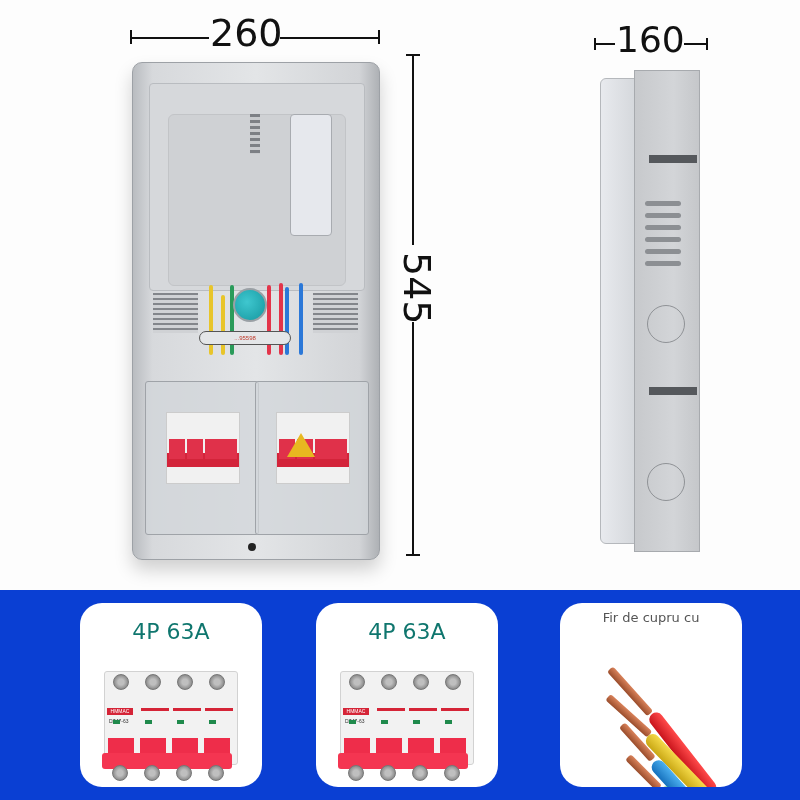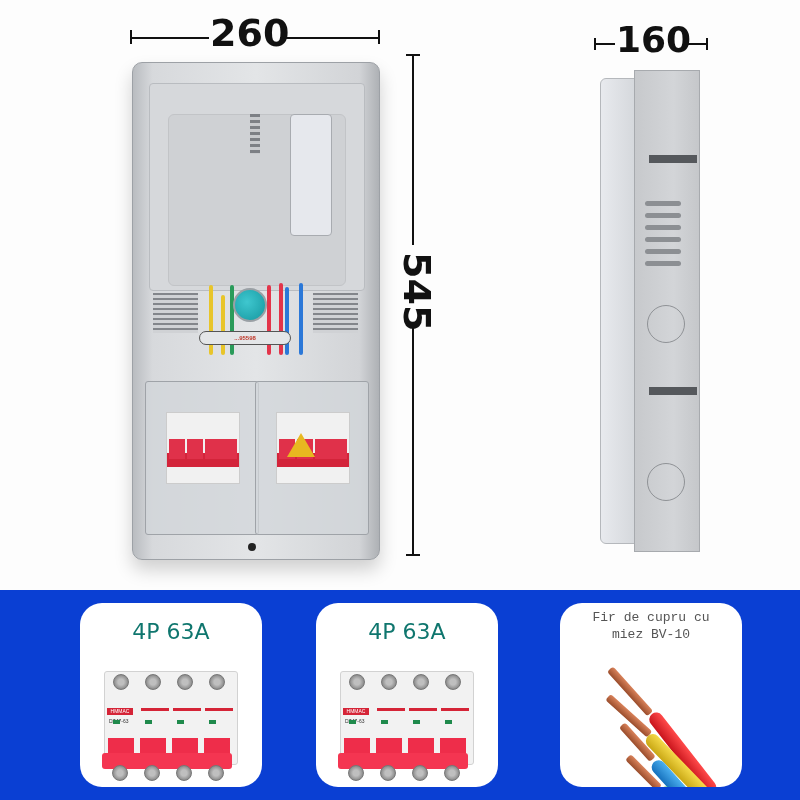--- a/index.html
+++ b/index.html
@@ -1,17 +1,17 @@
 <!DOCTYPE html>
 <html><head>
 <meta charset="utf-8">
 <style>
   html, body { margin:0; padding:0; }
   body { width:800px; height:800px; position:relative; overflow:hidden; background:#ffffff; font-family:"Liberation Sans", sans-serif; }
-  .top { position:absolute; left:0; top:0; width:800px; height:656px; background:#fdfdfd;font-weight:bold; }
+  .top { position:absolute; left:0; top:0; width:800px; height:656px; background:#fdfdfd; }
   .dim-h { position:absolute; height:2px; background:#111; }
   .dim-tick { position:absolute; width:2px; background:#111; }
   .dim-label { position:absolute; color:#111; font-family:"DejaVu Sans", sans-serif; line-height:1; }
   .dim-v { position:absolute; width:2px; background:#111; }
 
   
   .enc { position:absolute; left:132px; top:62px; width:246px; height:496px; border-radius:10px;
          background:linear-gradient(90deg,#b9bcc0 0%,#d7d9dc 8%,#e3e5e7 50%,#d2d4d7 92%,#aeb1b5 100%);
          box-shadow:0 10px 18px rgba(0,0,0,0.18); border:1px solid #9da1a6; }
   .enc-inner { position:absolute; left:16px; top:20px; width:214px; height:206px; background:#d6d8db; border:1px solid #b9bcc0; border-radius:4px; }
@@ -34,21 +34,21 @@
   .side-cover { position:absolute; left:0; top:8px; width:34px; height:464px; background:linear-gradient(90deg,#e8eaee,#d5d8dc); border:1px solid #b5b8bc; border-radius:6px 0 0 6px; }
   .side-body { position:absolute; left:34px; top:0; width:64px; height:480px; background:linear-gradient(90deg,#c7c9cc,#d3d5d8 60%,#c5c7ca); border:1px solid #a7aaae; }
   .side-slot { position:absolute; left:14px; width:48px; height:8px; background:#55585c; }
   .side-vent { position:absolute; left:10px; width:36px; height:5px; border-radius:3px; background:#8c8f93; }
   .knockout { position:absolute; left:12px; width:36px; height:36px; border-radius:50%; border:1px solid #8f9296; }
 
   
   .band { position:absolute; left:0; top:590px; width:800px; height:210px; background:#0a3fd3; }
   .card { position:absolute; top:13px; width:182px; height:184px; background:#ffffff; border-radius:22px; overflow:hidden; }
   .card-title { position:absolute; left:0; width:100%; top:16px; text-align:center; font-size:22px; color:#0f766e; font-family:"DejaVu Sans", sans-serif; }
-  .card-title.small { top:6px; font-size:13px; color:#555; line-height:17px;font-family:Liberation Mono, monospace; }
+  .card-title.small { top:6px; font-size:13px; color:#555; line-height:17px; }
   .mcb { position:absolute; left:20px; top:50px; width:140px; height:128px; }
   .mcb-body { position:absolute; left:4px; top:18px; width:132px; height:92px; background:#f2f2f2; border:1px solid #d2d2d2; border-radius:3px; }
   .mcb-screw { position:absolute; width:14px; height:14px; border-radius:50%; background:radial-gradient(circle,#bfbfbf 30%,#8d8d8d 70%); border:1px solid #777; }
   .mcb-stripe { position:absolute; top:36px; width:28px; height:3px; background:#d52437; }
   .mcb-led { position:absolute; top:48px; width:7px; height:4px; background:#1f8a4c; }
   .mcb-handle { position:absolute; top:66px; width:26px; height:22px; background:#ee2d4a; }
   .mcb-bar { position:absolute; left:2px; top:84px; width:130px; height:16px; background:#f43551; border-radius:3px; }
   .mcb-brand { position:absolute; left:2px; top:36px; width:26px; height:7px; background:#d52437; color:#fff; font-size:5px; line-height:7px; text-align:center; }
   .mcb-model { position:absolute; left:4px; top:46px; font-size:5px; color:#333; }
   .wire-img { position:absolute; height:14px; border-radius:7px; transform-origin:left center; }
@@ -198,21 +198,20 @@
       <div class="mcb-screw" style="left:12px;top:112px;"></div>
       <div class="mcb-screw" style="left:44px;top:112px;"></div>
       <div class="mcb-screw" style="left:76px;top:112px;"></div>
       <div class="mcb-screw" style="left:108px;top:112px;"></div>
     </div>
   </div>
 
   <div class="card" style="left:560px;">
     <div class="card-title small">
       <div>Fir de cupru cu</div>
-      <div>miez BV-10</div>
     </div>
     <div>
       <div class="copper" style="left:50px;top:62px;width:60px;transform:rotate(48deg);"></div>
       <div class="wire-img" style="left:92px;top:104px;width:100px;background:linear-gradient(#ff4a4a,#c8141c);transform:rotate(52deg);"></div>
       <div class="copper" style="left:48px;top:90px;width:56px;transform:rotate(42deg);"></div>
       <div class="wire-img" style="left:88px;top:126px;width:100px;background:linear-gradient(#f5da4a,#c9a714);transform:rotate(46deg);"></div>
       <div class="copper" style="left:62px;top:118px;width:46px;transform:rotate(48deg);"></div>
       <div class="wire-img" style="left:94px;top:152px;width:90px;background:linear-gradient(#4cb0f0,#1671bd);transform:rotate(48deg);"></div>
       <div class="copper" style="left:68px;top:150px;width:44px;transform:rotate(45deg);"></div>
       <div class="wire-img" style="left:100px;top:180px;width:60px;background:linear-gradient(#4cc865,#1f8c3b);transform:rotate(30deg);"></div>

